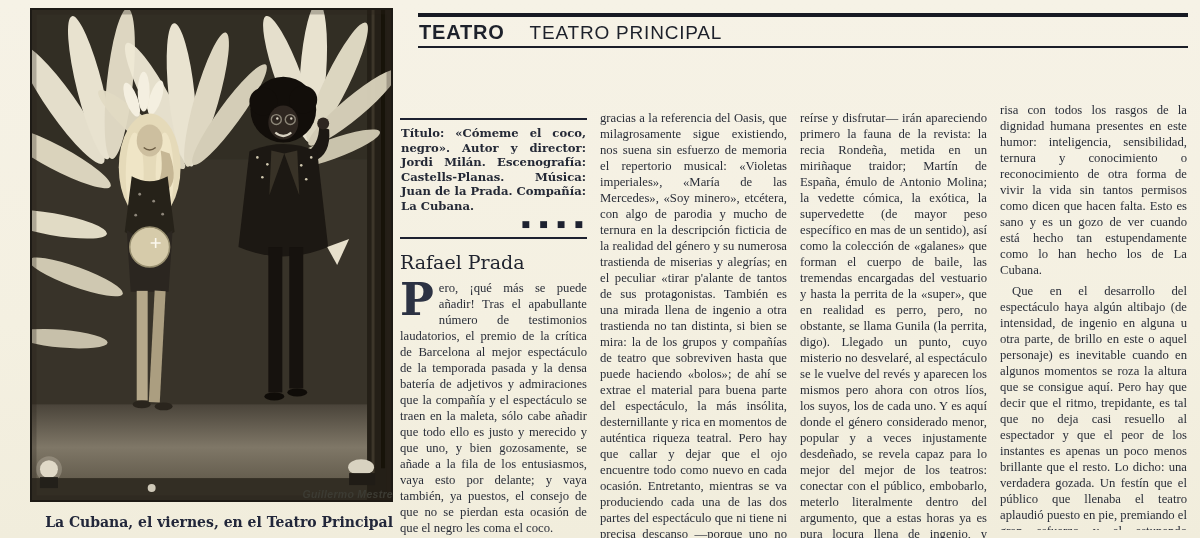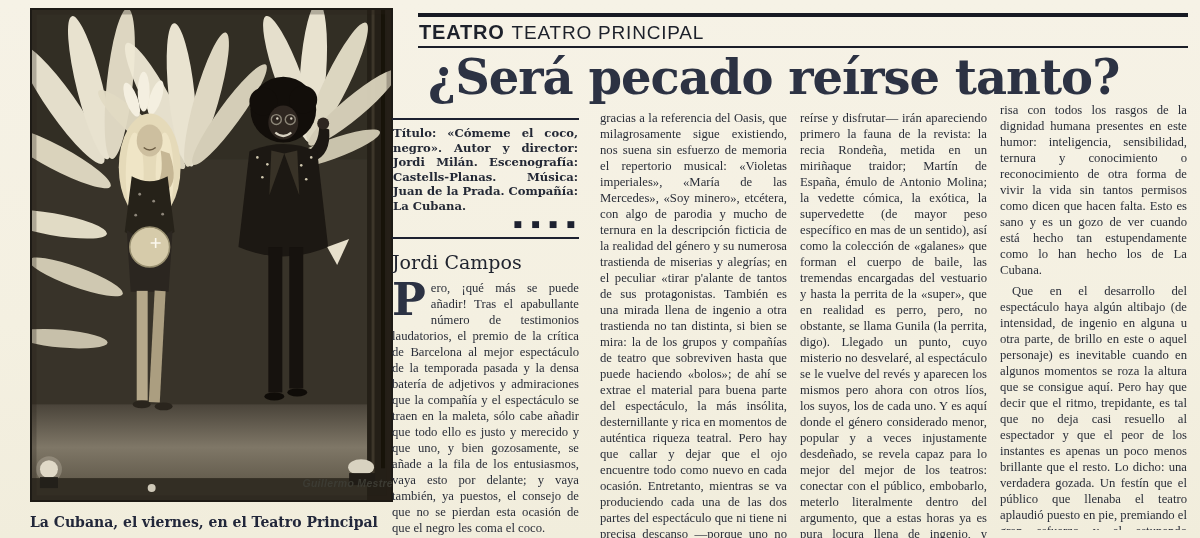--- a/index.html
+++ b/index.html
@@ -8,46 +8,46 @@
     background:linear-gradient(180deg,#f6f2e6 0%,#f4f0e1 60%,#f1eddc 100%);
     font-family:"Liberation Serif",serif;color:#2b2f3a;
   }
   
   .photo{
     position:absolute;left:30px;top:8px;width:359px;height:490px;
     border:2px solid #1d1a15;background:#383329;
   }
   .photo svg{display:block;width:100%;height:100%;}
   .photo-credit{
-    position:absolute;left:30px;top:477px;width:363px;text-align:right;
+    position:absolute;left:30px;top:488px;width:363px;text-align:right;
     font-family:"Liberation Sans",sans-serif;font-style:italic;font-weight:bold;
     font-size:10.5px;color:#3c3b33;letter-spacing:.3px;
   }
   .photo-caption{
-    position:absolute;left:30px;top:514px;width:363px;text-align:left;
+    position:absolute;left:30px;top:514px;width:363px;text-align:right;
     font-family:"DejaVu Serif",serif;font-weight:bold;font-size:14px;color:#22273a;
   }
   
   .rule-top{position:absolute;left:418px;top:13px;width:770px;height:4px;background:#171a23;}
   .kicker{position:absolute;left:419px;top:21px;width:770px;white-space:nowrap;
     font-family:"Liberation Sans",sans-serif;color:#1d212b;}
   .kicker .k-main{font-weight:bold;font-size:20px;letter-spacing:.8px;}
-  .kicker .k-sub{font-weight:normal;font-size:19px;letter-spacing:.8px;margin-left:7px;}
+  .kicker .k-sub{font-weight:normal;font-size:19px;letter-spacing:.8px;margin-left:25px;}
   .rule-mid{position:absolute;left:418px;top:46px;width:770px;height:2px;background:#1b1e28;}
   .headline{
     position:absolute;left:428px;top:49px;width:760px;
     font-family:"DejaVu Serif",serif;font-weight:bold;font-size:48px;
     letter-spacing:-1px;color:#2c3243;white-space:nowrap;
   }
   
   .col{position:absolute;width:187px;font-size:12.7px;line-height:16px;
     text-align:justify;color:#2a2e39;hyphens:auto;overflow:hidden;}
   .col p{margin:0;}
   .col p + p{margin-top:5px;text-indent:12px;}
-  #col1{left:392px;top:118px;height:420px;}
+  #col1{left:400px;top:118px;height:420px;}
   #col2{left:600px;top:110px;height:428px;}
   #col3{left:800px;top:110px;height:428px;}
   #col4{left:1000px;top:102px;height:428px;}
   
   .creditbox{
     border-top:2px solid #1d2130;border-bottom:2px solid #1d2130;
     padding:6px 1px 6px 1px;margin-bottom:0;
     font-family:"DejaVu Serif",serif;font-weight:bold;
     font-size:11.6px;line-height:14.6px;color:#242936;text-align:justify;
   }
@@ -181,28 +181,27 @@
   </figure>
 
   <div class="photo-credit">Guillermo Mestre</div>
   <div class="photo-caption">La Cubana, el viernes, en el Teatro Principal</div>
 
   <div class="rule-top"></div>
   <div class="kicker">
     <span class="k-main">TEATRO</span><span class="k-sub">TEATRO PRINCIPAL</span>
   </div>
   <div class="rule-mid"></div>
-  <h1 class="headline" style="margin:0">¿Será pecado reírse tanto?</h1>
 
   <div class="col" id="col1">
     <div class="creditbox">
       <span>Título: «Cómeme el coco, negro». Autor y director: Jordi Milán. Escenografía: Castells-Planas. Música: Juan de la Prada. Compañía: La Cubana.</span>
       <span class="squares">■ ■ ■ ■</span>
     </div>
-    <h3 class="byline">Jordi Campos</h3>
+    <h3 class="byline">Rafael Prada</h3>
     <p><span class="dropcap">P</span><span>ero, ¡qué más se puede añadir! Tras el apabullante número de testimonios laudatorios, el premio de la crítica de Barcelona al mejor espectáculo de la temporada pasada y la densa batería de adjetivos y admiraciones que la compañía y el espectáculo se traen en la maleta, sólo cabe añadir que todo ello es justo y merecido y que uno, y bien gozosamente, se añade a la fila de los entusiasmos, vaya esto por delante; y vaya también, ya puestos, el consejo de que no se pierdan esta ocasión de que el negro les coma el coco.</span></p>
 
   </div>
 
   <div class="col" id="col2">
     <p>gracias a la referencia del Oasis, que milagrosamente sigue existiendo, nos suena sin esfuerzo de memoria el repertorio musical: «Violetas imperiales», «María de las Mercedes», «Soy minero», etcétera, con algo de parodia y mucho de ternura en la descripción ficticia de la realidad del género y su numerosa trastienda de miserias y alegrías; en el peculiar «tirar p'alante de tantos de sus protagonistas. También es una mirada llena de ingenio a otra trastienda no tan distinta, si bien se mira: la de los grupos y compañías de teatro que sobreviven hasta que puede haciendo «bolos»; de ahí se extrae el material para buena parte del espectáculo, la más insólita, desternillante y rica en momentos de auténtica riqueza teatral. Pero hay que callar y dejar que el ojo encuentre todo como nuevo en cada ocasión. Entretanto, mientras se va produciendo cada una de las dos partes del espectáculo que ni tiene ni precisa descanso —porque uno no se canse de</p>
   </div>
 
   <div class="col" id="col3">
     <p>reírse y disfrutar— irán apareciendo primero la fauna de la revista: la recia Rondeña, metida en un miriñaque traidor; Martín de España, émulo de Antonio Molina; la vedette cómica, la exótica, la supervedette (de mayor peso específico en mas de un sentido), así como la colección de «galanes» que forman el cuerpo de baile, las tremendas encargadas del vestuario y hasta la perrita de la «super», que en realidad es perro, pero, no obstante, se llama Gunila (la perrita, digo). Llegado un punto, cuyo misterio no desvelaré, al espectáculo se le vuelve del revés y aparecen los mismos pero ahora con otros líos, los suyos, los de cada uno. Y es aquí donde el género considerado menor, popular y a veces injustamente desdeñado, se revela capaz para lo mejor del mejor de los teatros: conectar con el público, embobarlo, meterlo literalmente dentro del argumento, que a estas horas ya es pura locura llena de ingenio, y hacerlo partirse de</p>

